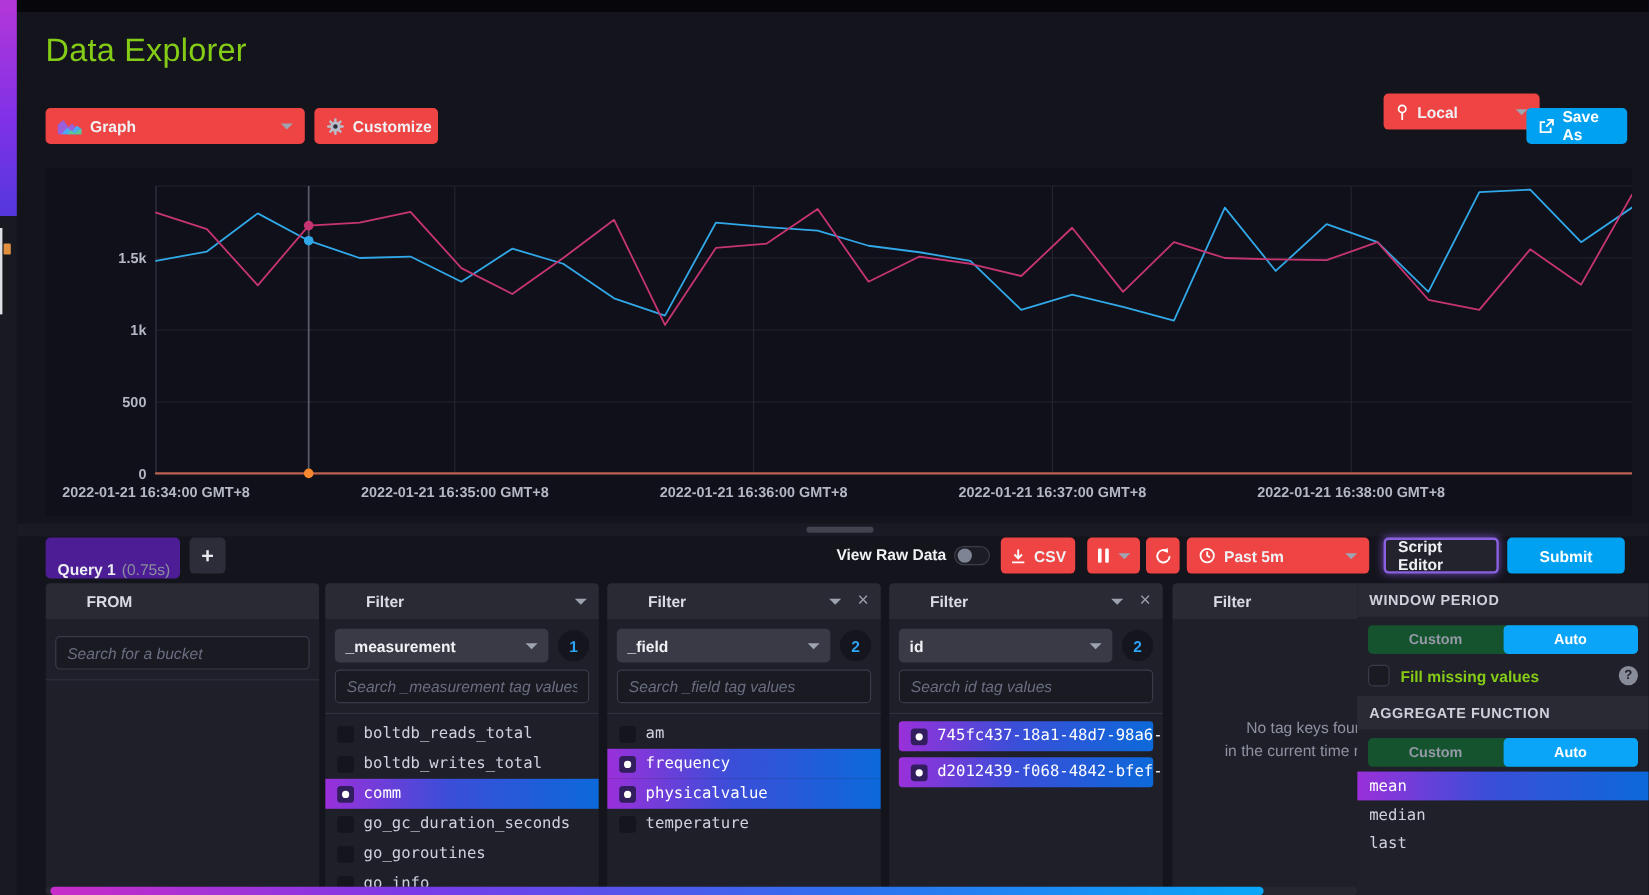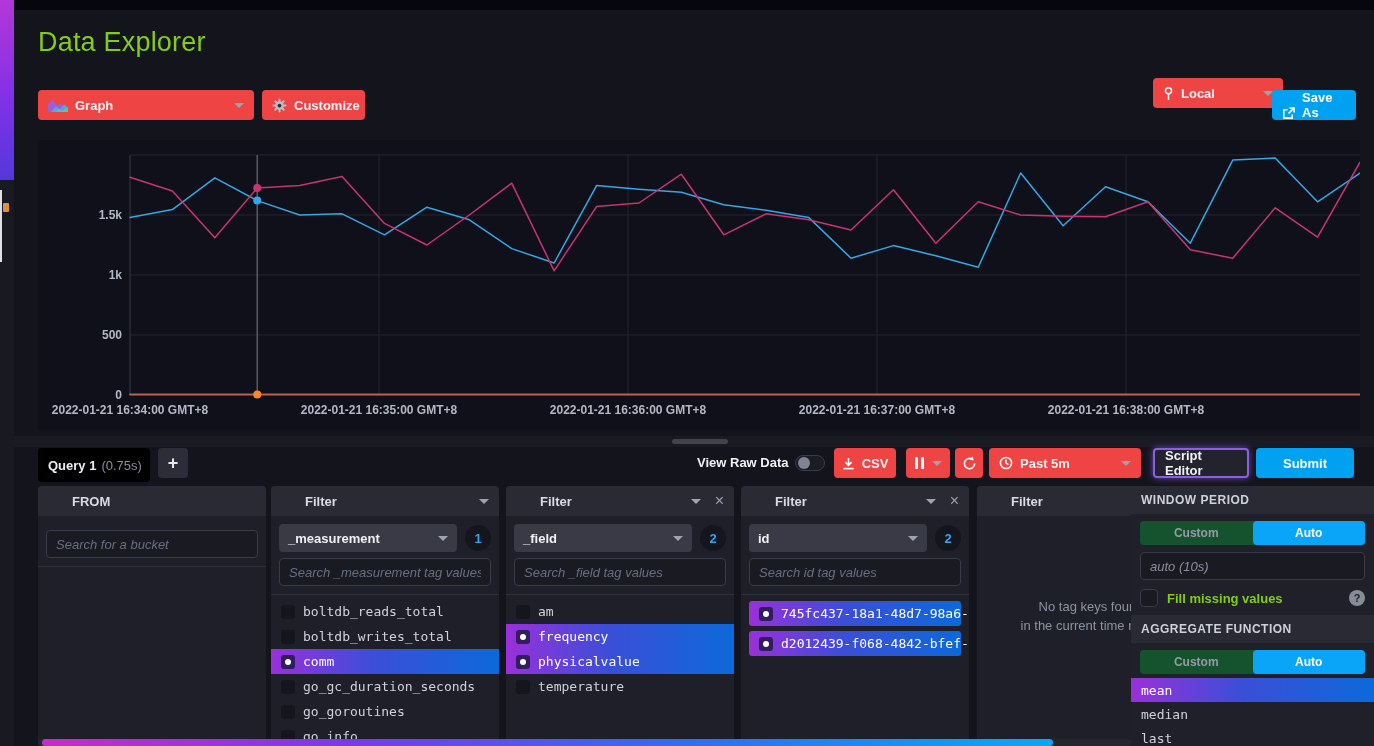--- a/index.html
+++ b/index.html
@@ -20,34 +20,34 @@
 
   .btn { position:absolute; height:30px; background:#ef4444; border-radius:4px; display:flex; align-items:center;
          padding:0 10px; font-size:13px; font-weight:700; color:#f0f1f4; cursor:pointer; gap:7px; }
   .btn .grow { flex:1; }
   .caret { width:0; height:0; border-left:5px solid transparent; border-right:5px solid transparent; border-top:5px solid #9ea3b0; }
   .btn.primary { background:#00a1f1; color:#fff; }
 
   #graph-type { left:38px; top:90px; width:216px; }
   #customize  { left:262px; top:90px; width:103px; }
   #org        { left:1153px; top:78px; width:130px;justify-content:space-between; }
-  #saveas     { left:1272px; top:90px; width:84px; justify-content:center;align-items:flex-end; }
+  #saveas     { left:1272px; top:90px; width:84px; justify-content:center; }
 
   .icon { display:inline-flex; align-items:center; justify-content:center; }
 
   
   #chart { position:absolute; left:38px; top:140px; width:1322px; height:290px; background:#10101a; }
   #chart svg text { font-family:"Liberation Sans",sans-serif; font-weight:700; font-size:12px; fill:#b4b8c5; }
 
   .divider-band { position:absolute; left:14px; top:436px; width:1360px; height:11px; background:#1a1a24; }
   .drag-handle { position:absolute; left:672px; top:439px; width:56px; height:5px; border-radius:3px; background:#42434f; }
 
   
-  .qtab { position:absolute; left:38px; top:448px; width:112px; height:34px; background:#000000; border-radius:4px;
-          display:flex; align-items:center; padding:0 10px; font-size:13px; gap:5px; }
+  .qtab { position:absolute; left:38px; top:448px; width:112px; height:34px; background:#4c1d95; border-radius:4px;
+          display:flex; align-items:flex-end; padding:0 10px; font-size:13px; gap:5px; }
   .qtab .qname { font-weight:700; color:#eceef2; white-space:nowrap; }
   .qtab .qdur { color:#8a8e9d; font-weight:400; white-space:nowrap; }
   .qadd { position:absolute; left:158px; top:448px; width:30px; height:30px; background:#2d2d39; border-radius:4px;
           display:flex; align-items:center; justify-content:center; font-size:18px; font-weight:700; color:#e8eaef; cursor:pointer; }
   .rawlabel { position:absolute; left:697px; top:455px; font-size:13px; font-weight:700; color:#f0f1f4; }
   .toggle { position:absolute; left:795px; top:455px; width:30px; height:16px; border-radius:8px; background:#1c1c25;
             border:1px solid #3c3c49; cursor:pointer; }
   .toggle .knob { position:absolute; left:2px; top:1px; width:12px; height:12px; border-radius:50%; background:#7f8494; }
   #csv-btn { left:834px; top:448px; width:62px; justify-content:center; }
   #pause-btn { left:906px; top:448px; width:44px; justify-content:center; gap:8px; }
@@ -404,21 +404,20 @@
     </div>
   </div>
 
   <div id="panel-options">
     <div class="sect-head">WINDOW PERIOD</div>
     <div class="opad">
       <div class="seg">
         <span>Custom</span>
         <span class="on">Auto</span>
       </div>
-      <input class="winput" value="auto (10s)" style="">
       <div class="fillrow">
         <div class="bigcb"></div>
         <span class="flabel">Fill missing values</span>
         <span class="help"></span>
       </div>
     </div>
     <div class="sect-head">AGGREGATE FUNCTION</div>
     <div class="opad" style="padding-bottom:4px;">
       <div class="seg">
         <span>Custom</span>

